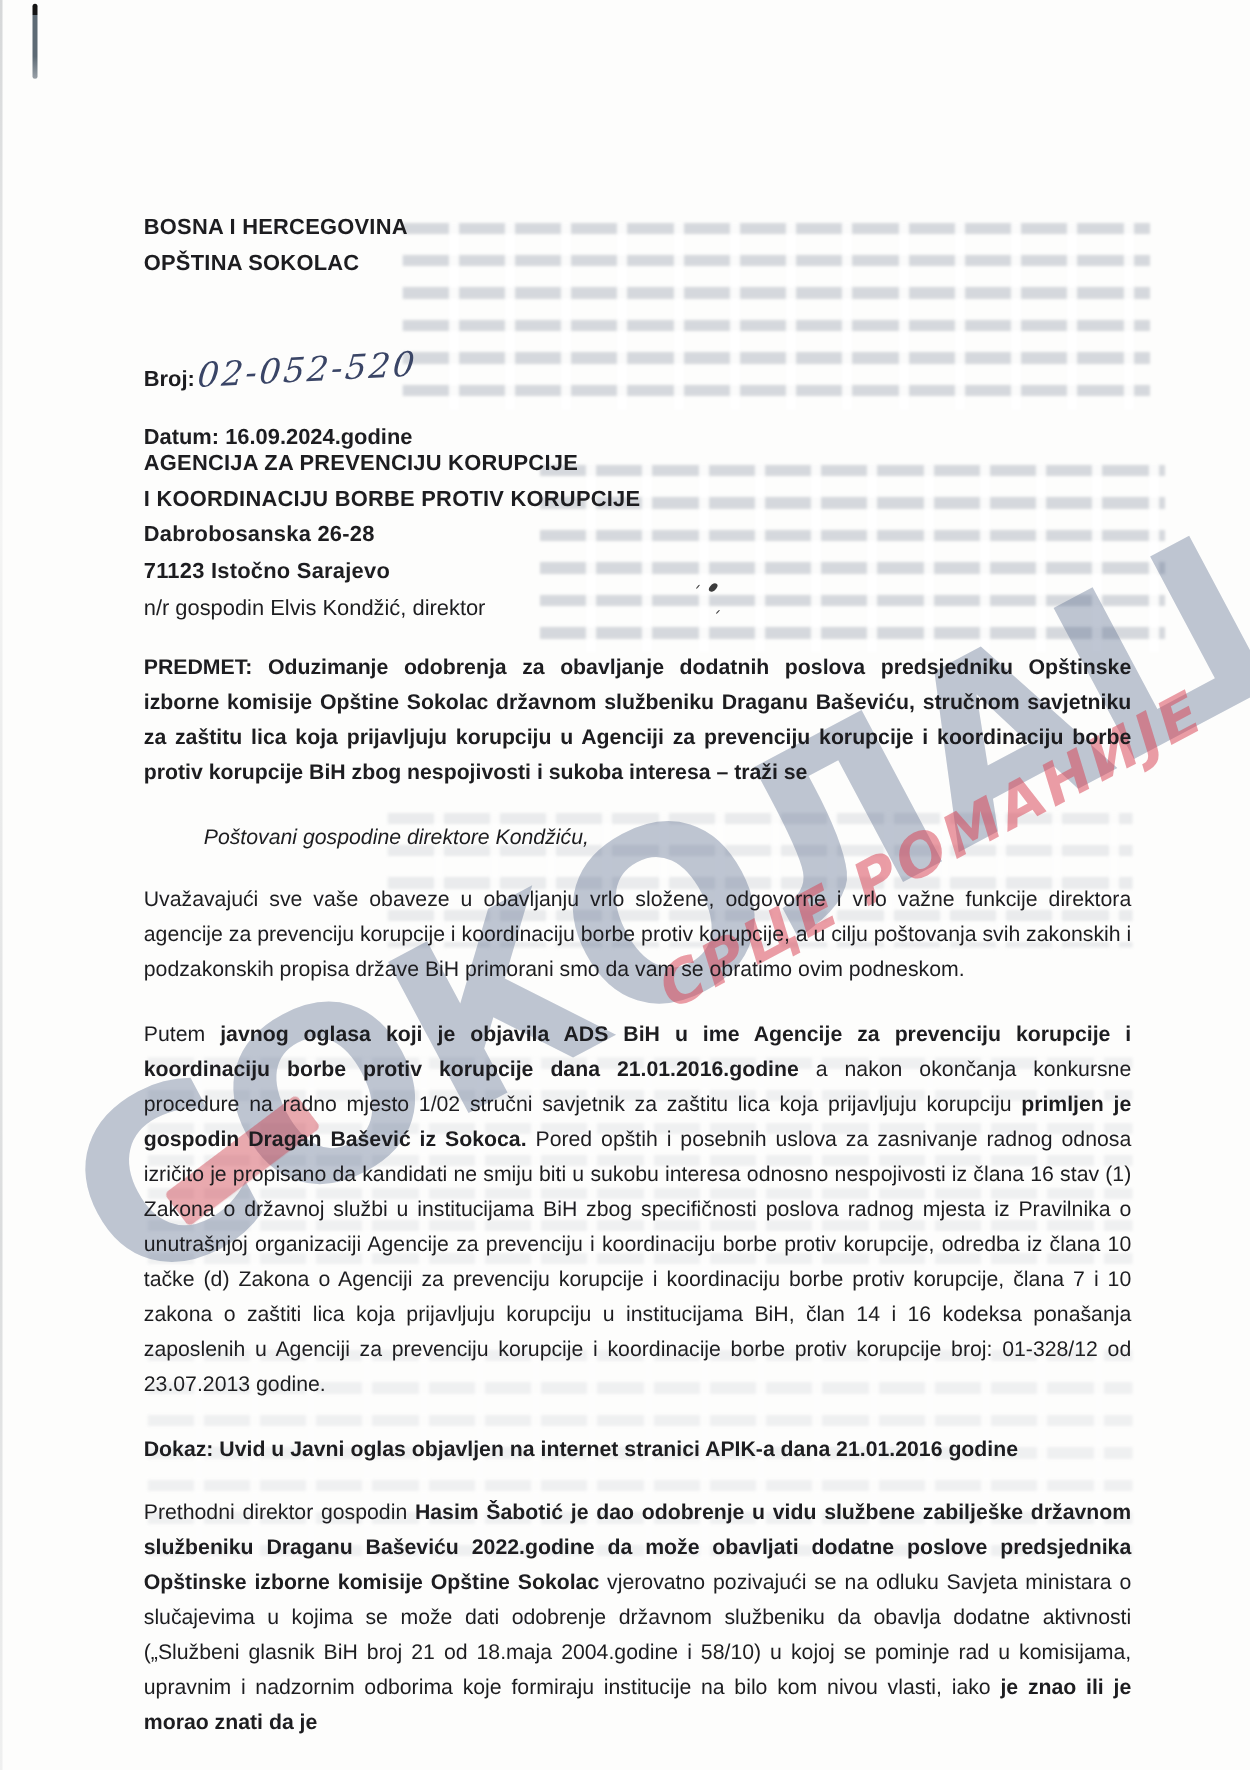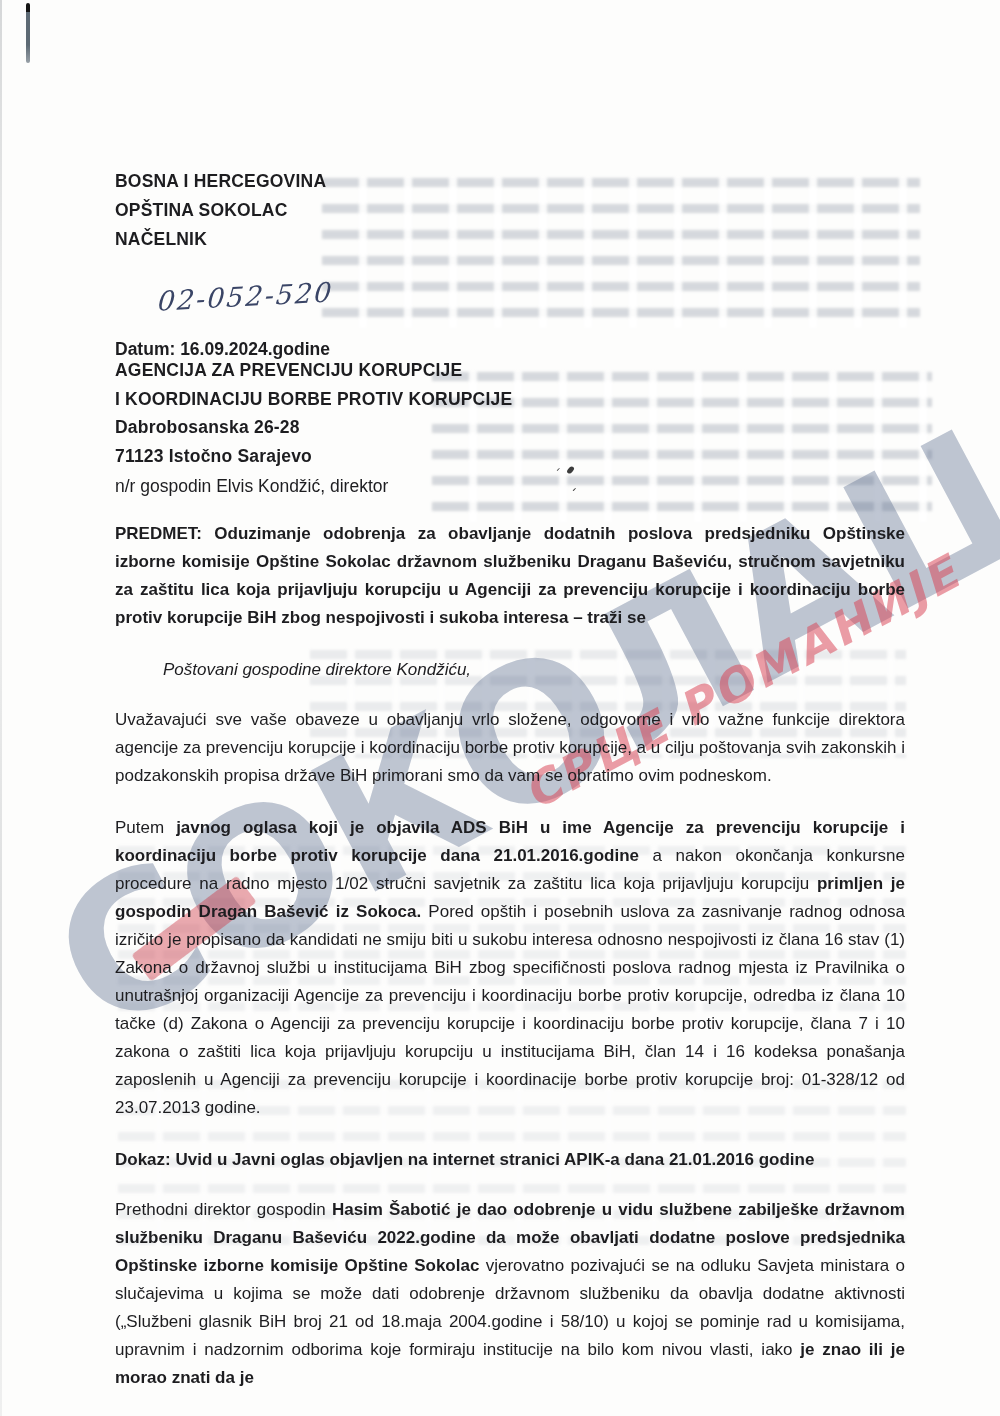--- a/index.html
+++ b/index.html
@@ -101,23 +101,25 @@
   </div>
 
   <div class="staple"></div>
   <div class="speck"></div>
 
   <div class="layer-text">
 
     <div class="txt sender">
       <div>BOSNA I HERCEGOVINA</div>
       <div>OPŠTINA SOKOLAC</div>
-      <div>NAČELNIK</div>
     </div>
 
+    <div class="txt broj">
+      <span>Broj:</span>
+    </div>
     <div class="hand">02-052-520</div>
 
     <div class="txt datum">Datum: 16.09.2024.godine</div>
 
     <div class="txt recipient">
       <div>AGENCIJA ZA PREVENCIJU KORUPCIJE</div>
       <div>I KOORDINACIJU BORBE PROTIV KORUPCIJE</div>
       <div>Dabrobosanska 26-28</div>
       <div>71123 Istočno Sarajevo</div>
     </div>

